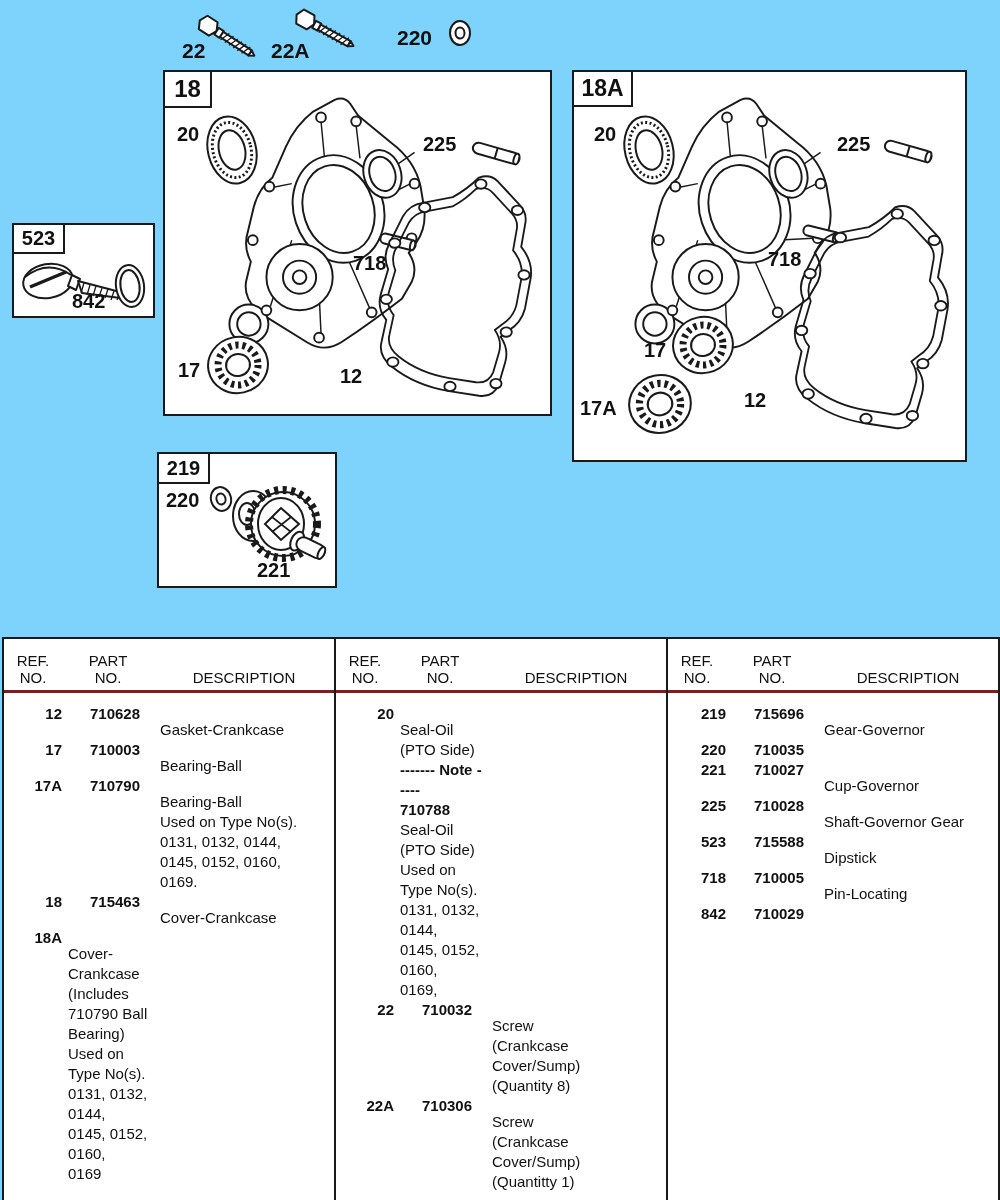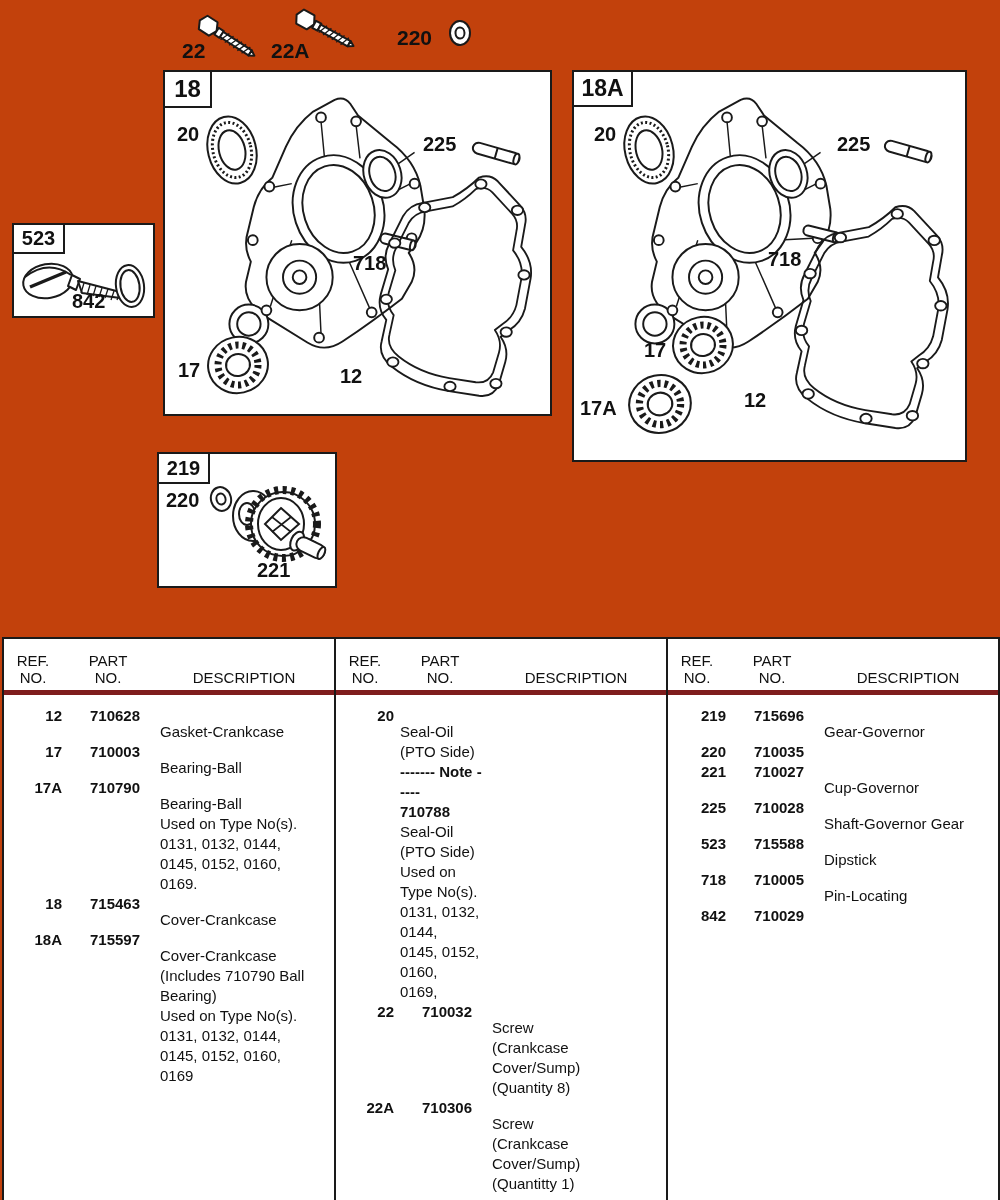--- a/index.html
+++ b/index.html
@@ -1,31 +1,31 @@
 <!DOCTYPE html>
 <html><head>
 <meta charset="utf-8">
 <style>
   html,body{margin:0;padding:0;background:#fff;}
-  .page{position:relative;width:1000px;height:1200px;background:#c2410c;overflow:hidden;
+  .page{position:relative;width:1000px;height:1200px;background:#7dd3fc;overflow:hidden;
         font-family:"Liberation Sans","DejaVu Sans",sans-serif;color:#111;}
   .abs{position:absolute;}
   svg.abs{overflow:visible;}
   .plabel{position:absolute;font-weight:bold;color:#111;white-space:nowrap;line-height:1;}
   .fs20{font-size:20px;}
   .fs21{font-size:21px;}
   .pbox{position:absolute;border:2px solid #1a1a1a;background:#fff;}
   .chip{position:absolute;top:-2px;left:-2px;border:2px solid #1a1a1a;background:#fff;
         font-weight:bold;display:flex;align-items:center;justify-content:center;color:#111;}
   
   .parts-table{position:absolute;left:2px;top:637px;width:994px;height:561px;
         border:2px solid #1a1a1a;border-bottom:none;display:flex;background:#fff;}
   .tcol{flex:1;border-right:2px solid #1a1a1a;display:flex;flex-direction:column;min-width:0;}
   .tcol:last-child{border-right:none;}
-  .thead{height:47px;border-bottom:5px solid #7f1d1d;display:grid;
+  .thead{height:47px;border-bottom:3px solid #7f1d1d;display:grid;
         grid-template-columns:58px 92px 1fr;align-items:end;padding-bottom:4px;
         font-size:15px;line-height:17px;}
   .h-ref,.h-part{text-align:center;}
   .h-desc{text-align:center;}
   .rows{padding-top:11px;font-size:15px;line-height:20px;}
   .prow{display:grid;grid-template-columns:58px 92px 1fr;}
   .c-ref{text-align:right;font-weight:bold;}
   .c-part{padding-left:28px;font-weight:bold;}
   .c-desc{padding-left:6px;padding-right:4px;margin-top:16px;}
   .desc-line{line-height:20px;}
@@ -281,21 +281,20 @@
           </div>
           <div class="prow">
             <div class="c-ref">18</div>
             <div class="c-part">715463</div>
             <div class="c-desc">
               <div class="desc-line">Cover-Crankcase</div>
             </div>
           </div>
           <div class="prow">
             <div class="c-ref">18A</div>
-            <div class="c-part">715597</div>
             <div class="c-desc">
               <div class="desc-line">Cover-Crankcase</div>
               <div class="desc-line">(Includes 710790 Ball</div>
               <div class="desc-line">Bearing)</div>
               <div class="desc-line">Used on Type No(s).</div>
               <div class="desc-line">0131, 0132, 0144,</div>
               <div class="desc-line">0145, 0152, 0160,</div>
               <div class="desc-line">0169</div>
             </div>
           </div>

